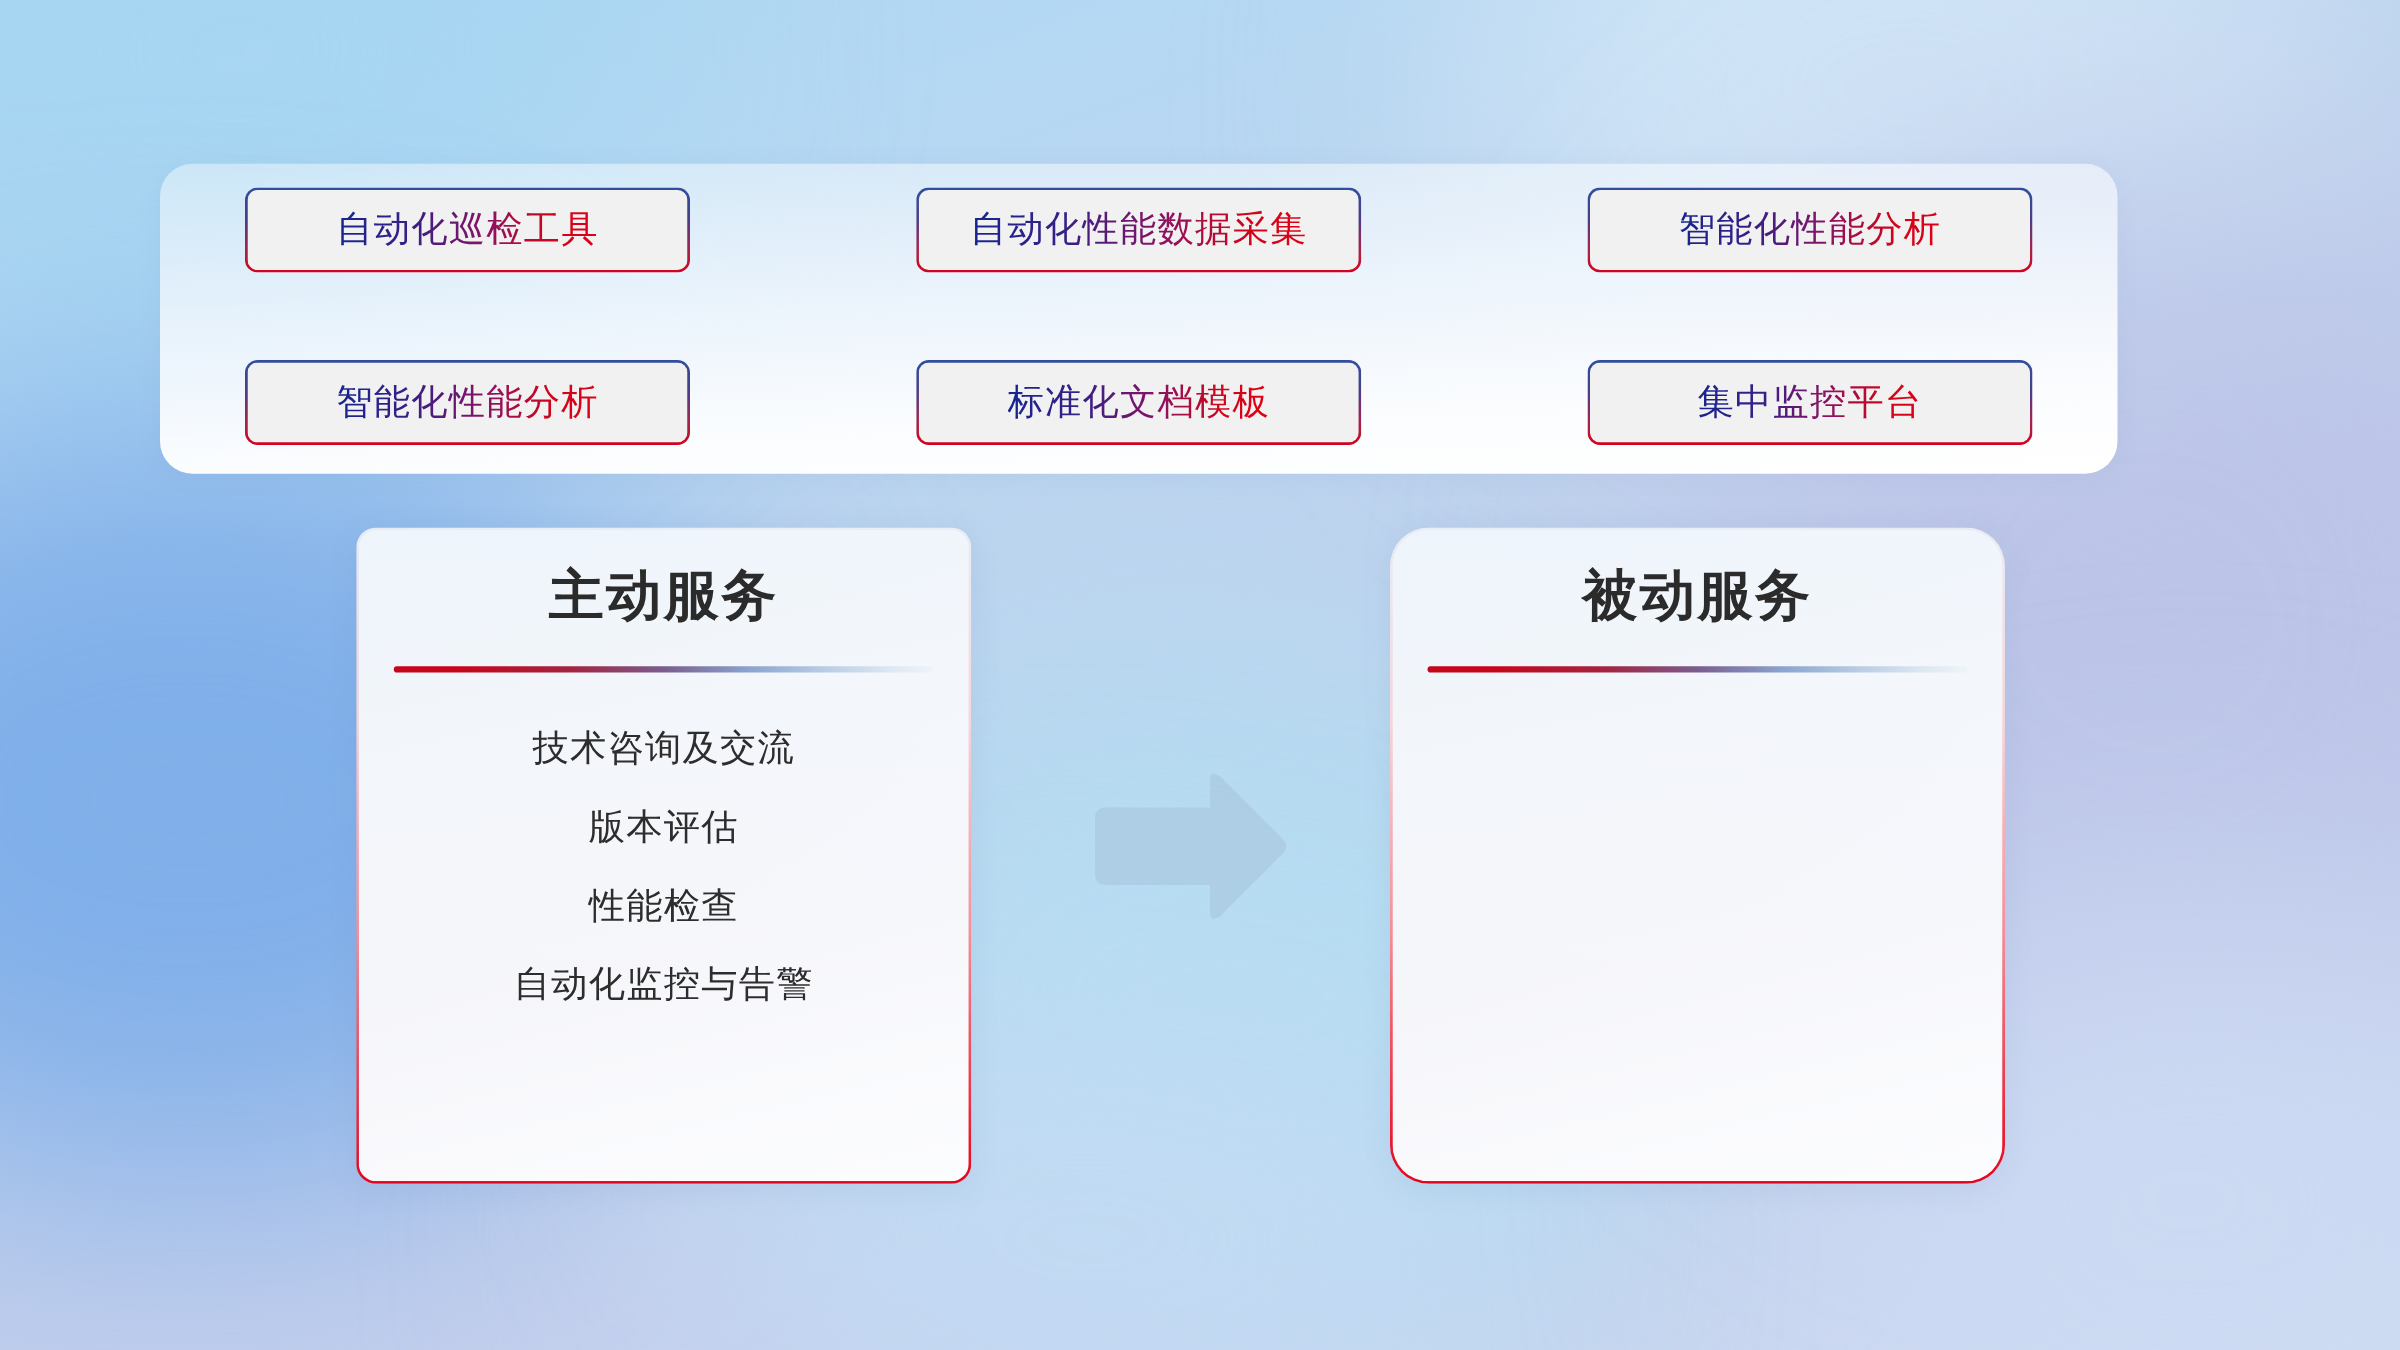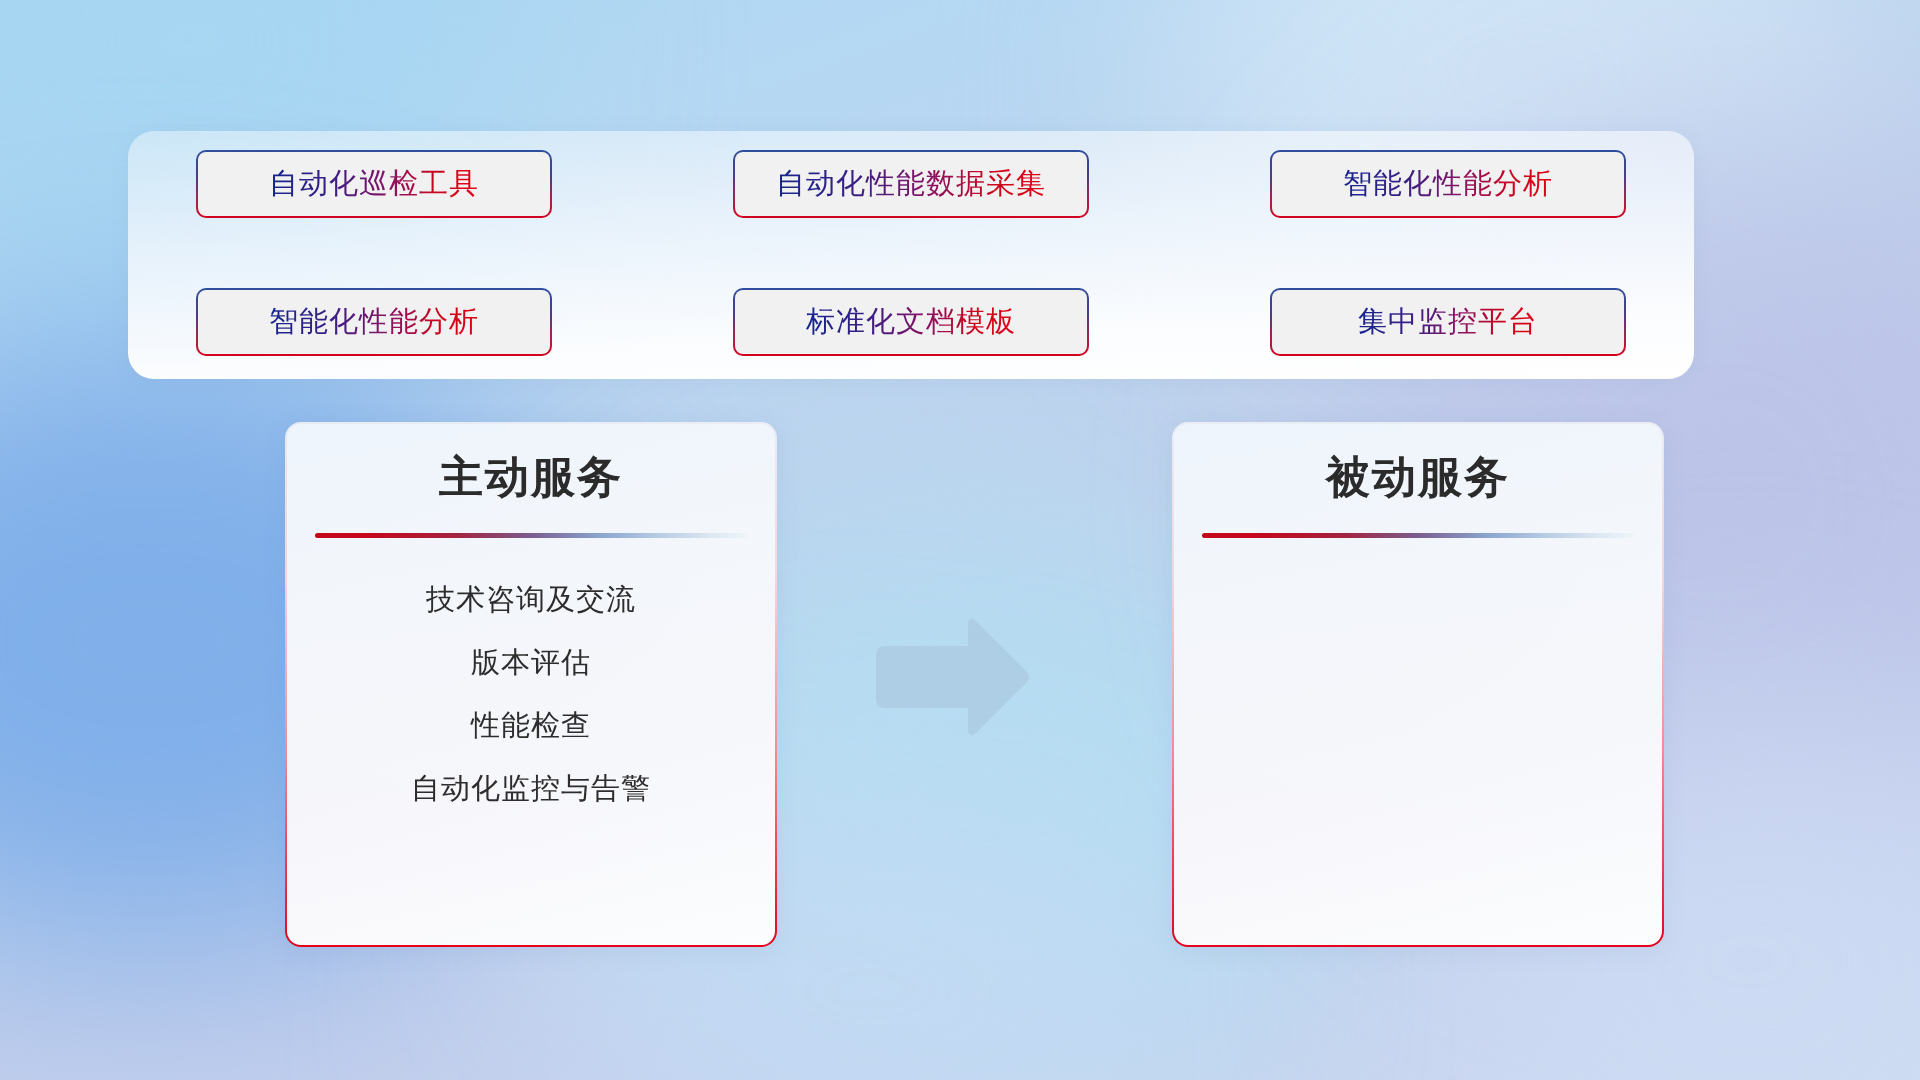--- a/index.html
+++ b/index.html
@@ -148,21 +148,21 @@
          rgba(235,238,246,0.95) 0%,
          rgba(246,214,216,0.95) 30%,
          rgba(243,140,150,0.98) 62%,
          #e4041c 100%);
     background-origin: border-box;
     background-clip: padding-box, border-box;
     box-shadow: 0 4px 22px rgba(110,140,185,0.13);
     overflow: hidden;
   }
   #card-active  { left: 285px; }
-  #card-passive { left: 1172px; }
+  #card-passive { left: 1112px; border-radius: 31px; }
 
   .card-title {
     margin-top: 31px;
     text-align: center;
     font-size: 44px;
     font-weight: bold;
     color: #2b2b2b;
     letter-spacing: 2px;
     line-height: 1;
   }

